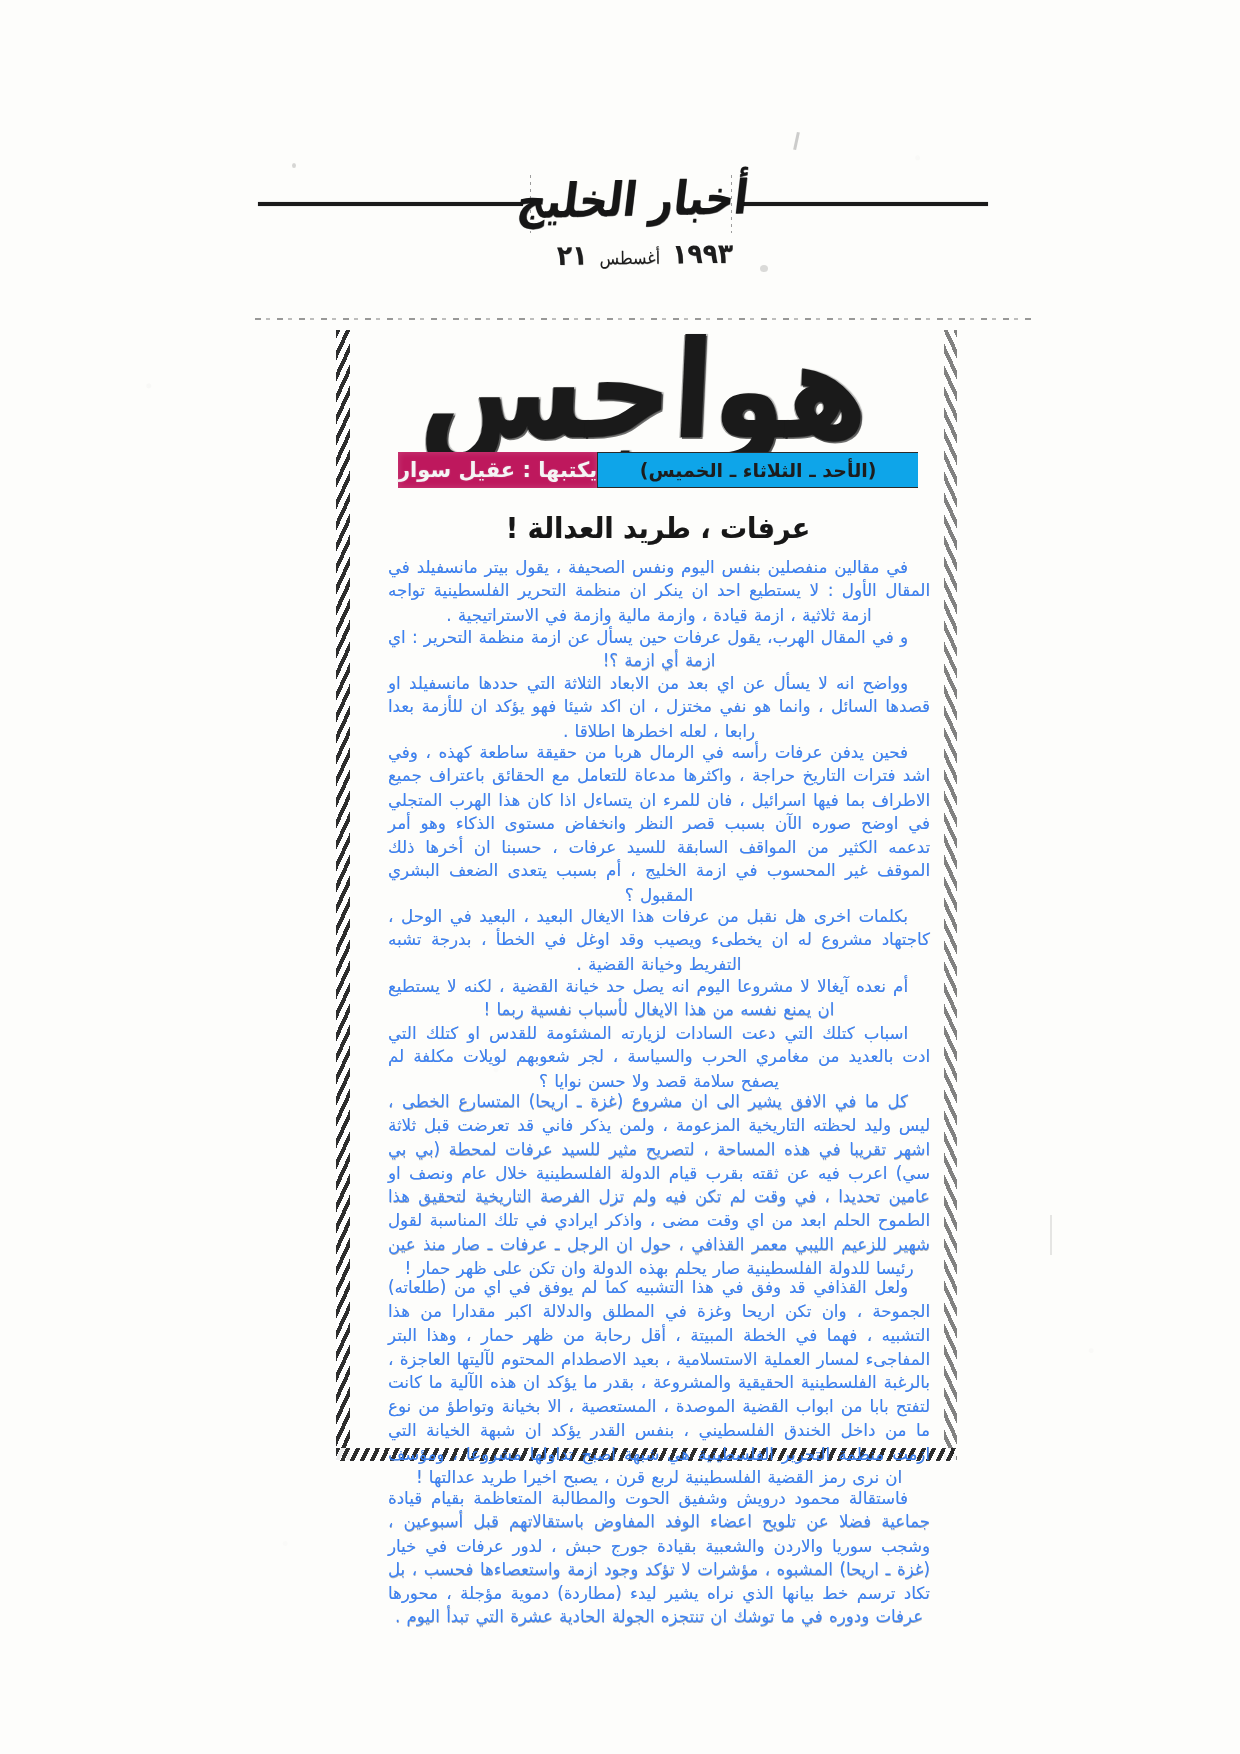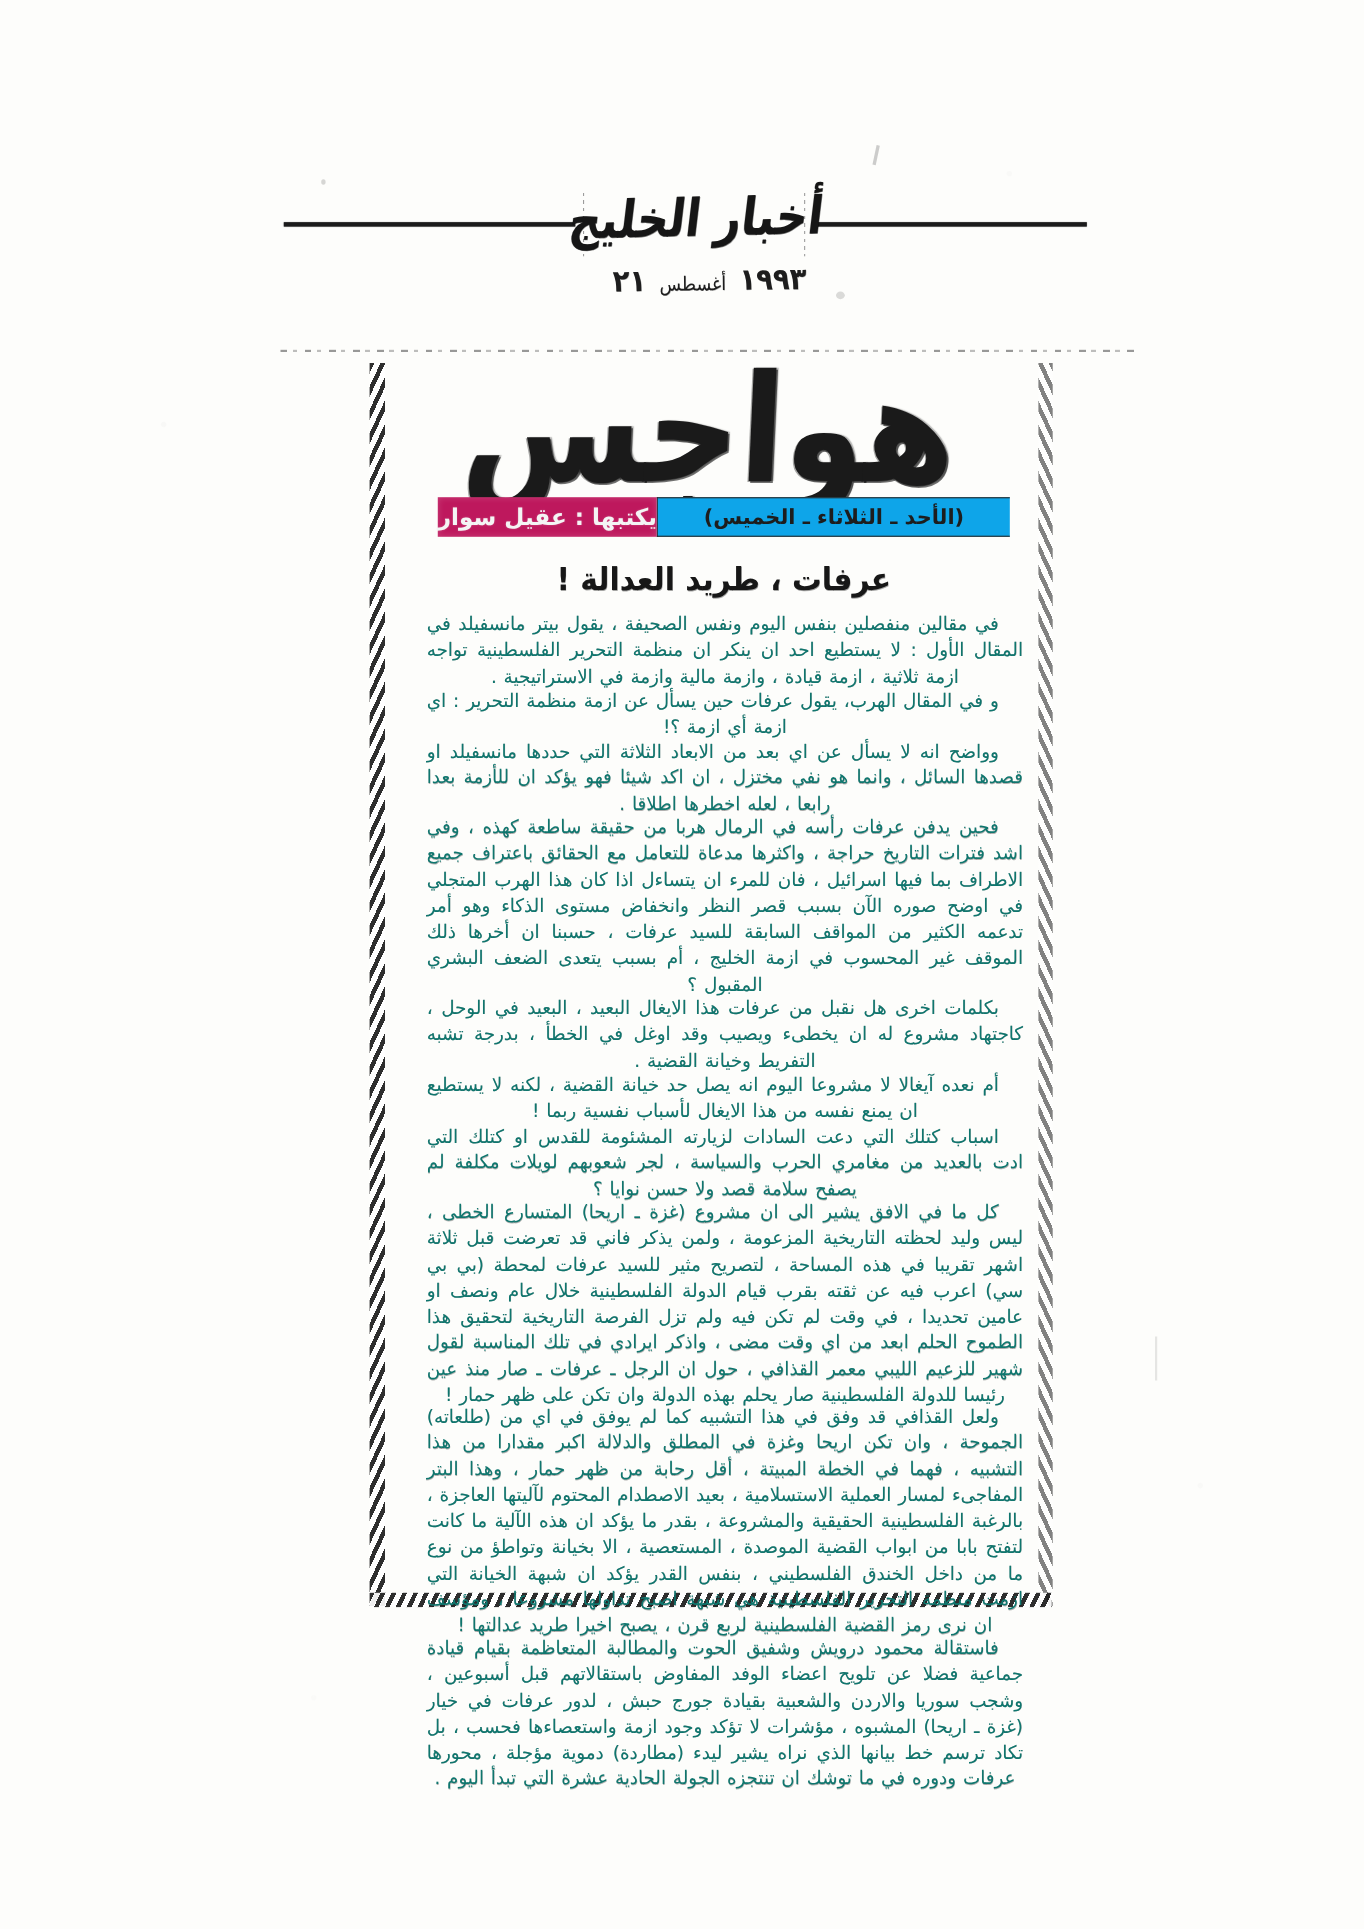--- a/index.html
+++ b/index.html
@@ -132,21 +132,21 @@
     font-size:27px;font-weight:700;color:#171717;
     letter-spacing:-0.5px;
     transform:scaleY(1.06);
     text-shadow:0.4px 0.4px 0 rgba(0,0,0,.35);
     white-space:nowrap;
   }
 
   
   .body{
     position:absolute;left:388px;top:556px;width:542px;
-    color:#0f766e;
+    color:#3b82f6;
   }
   .para{
     font-size:16.6px;
     line-height:23.3px;
     text-align:justify;
     text-align-last:center;
     text-indent:22px;
     margin:0 0 0 0;
     letter-spacing:-0.3px;
     word-spacing:1px;

